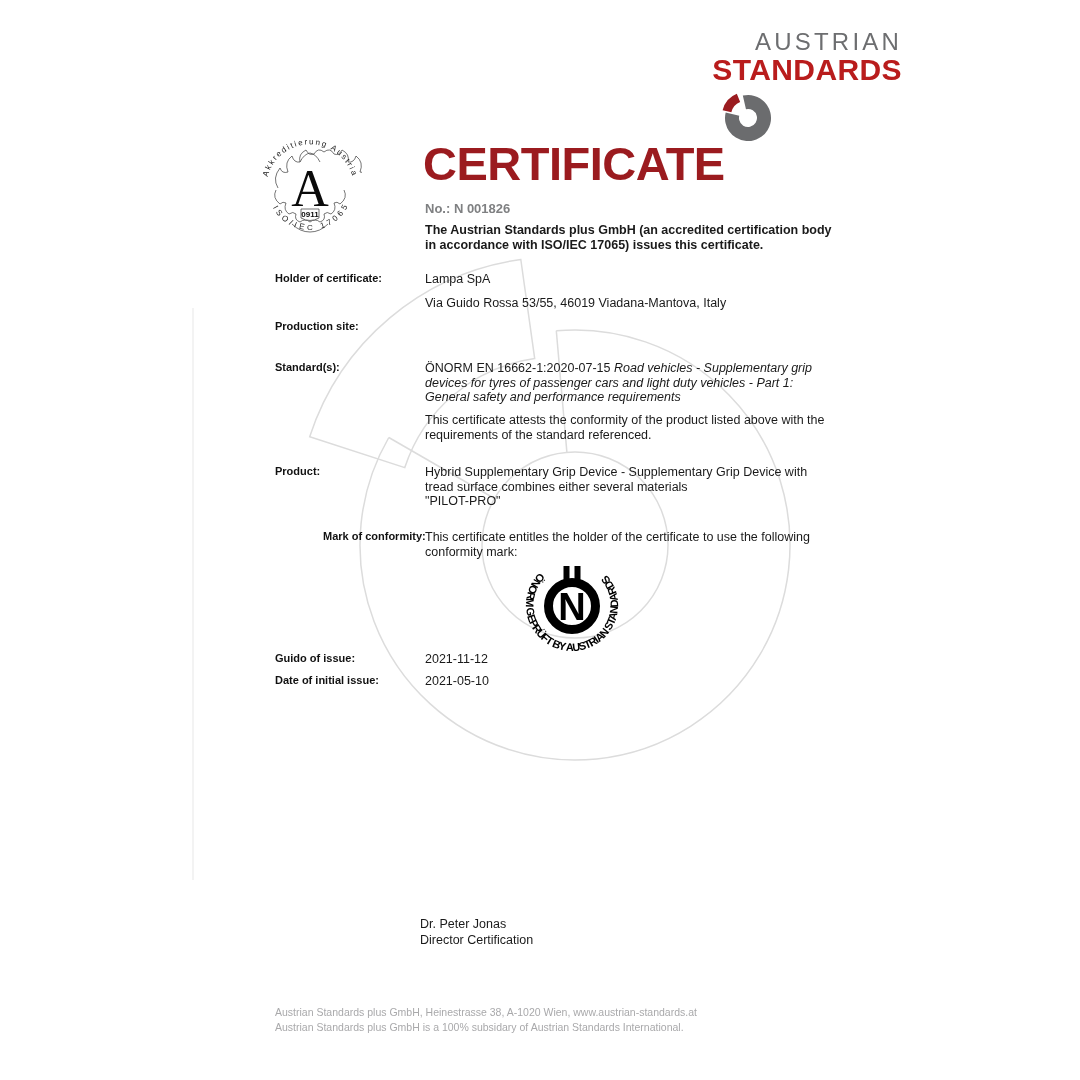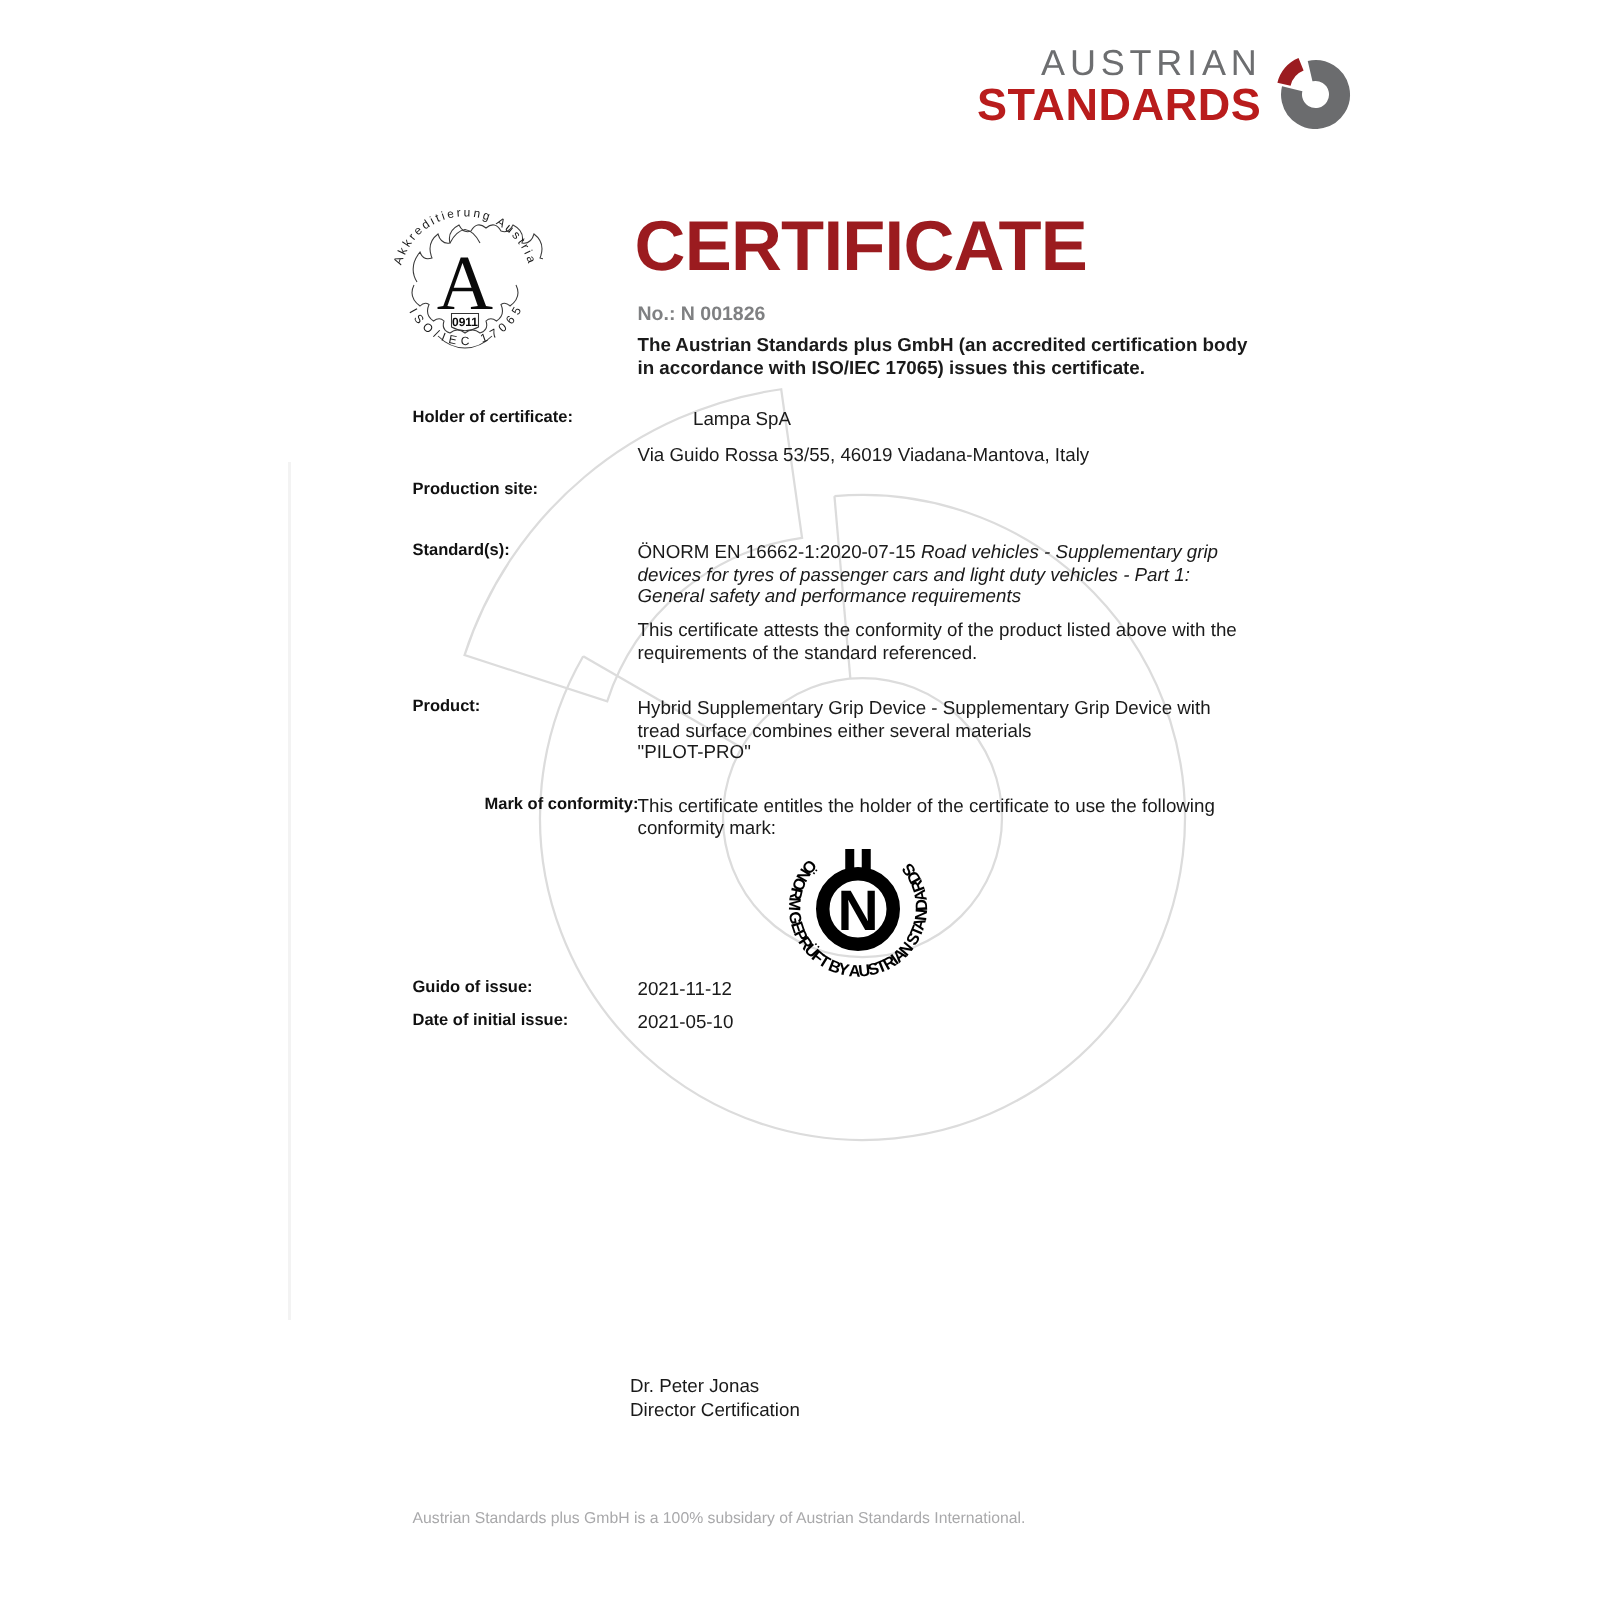--- a/index.html
+++ b/index.html
@@ -2,21 +2,21 @@
 <html><head>
 <meta charset="utf-8">
 <style>
   html,body{margin:0;padding:0;background:#fff;}
   .page{position:relative;width:1080px;height:1080px;background:#ffffff;overflow:hidden;
         font-family:"Liberation Sans",sans-serif;color:#1a1a1a;}
   
   .watermark{position:absolute;left:0;top:0;width:1080px;height:1080px;z-index:0;}
   .foldline{position:absolute;left:192px;top:308px;width:2px;height:572px;background:#f3f3f3;z-index:0;}
   
-  .brand{position:absolute;top:30px;right:178px;display:flex;align-items:center;z-index:2;}
+  .brand{position:absolute;top:30px;right:178px;display:flex;align-items:flex-start;z-index:2;flex-direction:column;}
   .brand-text{text-align:right;line-height:1;}
   .brand-top{font-size:24px;color:#6d6e70;letter-spacing:3.2px;font-weight:400;}
   .brand-bottom{font-size:30px;color:#b91c1c;font-weight:bold;letter-spacing:0.4px;margin-top:1px;}
   .brand-icon{margin-left:7px;margin-top:2px;}
   
   .seal{position:absolute;left:258px;top:132px;z-index:2;}
   
   .title{position:absolute;left:423px;top:136px;font-size:47px;font-weight:bold;color:#9b1b1f;
          letter-spacing:-0.5px;z-index:2;}
   .cert-no{position:absolute;left:425px;top:201px;font-size:13px;font-weight:bold;color:#7f8082;z-index:2;}
@@ -89,21 +89,21 @@
 
     <path d="M43,77 h18 v9 q-9,5 -18,0 Z" fill="#ffffff" stroke="#333" stroke-width="0.7"></path>
     <text x="52" y="85" text-anchor="middle" font-size="8" font-weight="bold" fill="#0a0a0a">0911</text>
   </svg>
 
   <div class="title">CERTIFICATE</div>
   <div class="cert-no">No.: N 001826</div>
   <div class="intro">The Austrian Standards plus GmbH (an accredited certification body in accordance with ISO/IEC 17065) issues this certificate.</div>
 
   <div class="label" style="top:272px;">Holder of certificate:</div>
-  <div class="value" style="top:272px;margin-left:37px;">Lampa SpA</div>
+  <div class="value" style="top:272px;">Lampa SpA</div>
   <div class="value" style="top:296px;">Via Guido Rossa 53/55, 46019 Viadana-Mantova, Italy</div>
 
   <div class="label" style="top:320px;">Production site:</div>
 
   <div class="label" style="top:361px;">Standard(s):</div>
   <div class="value" style="top:361px;">
     <span>ÖNORM EN 16662-1:2020-07-15</span>
     <span class="italic">Road vehicles - Supplementary grip devices for tyres of passenger cars and light duty vehicles - Part 1: General safety and performance requirements</span>
   </div>
   <div class="value" style="top:413px;">This certificate attests the conformity of the product listed above with the requirements of the standard referenced.</div>
@@ -134,16 +134,17 @@
   <div class="value" style="top:652px;">2021-11-12</div>
   <div class="label" style="top:674px;">Date of initial issue:</div>
   <div class="value" style="top:674px;">2021-05-10</div>
 
   <div class="signature">
     <div>Dr. Peter Jonas</div>
     <div>Director Certification</div>
   </div>
 
   <div class="footer">
+    <div>Austrian Standards plus GmbH, Heinestrasse 38, A-1020 Wien, www.austrian-standards.at</div>
     <div>Austrian Standards plus GmbH is a 100% subsidary of Austrian Standards International.</div>
   </div>
 
 </div>
 
 </body></html>

